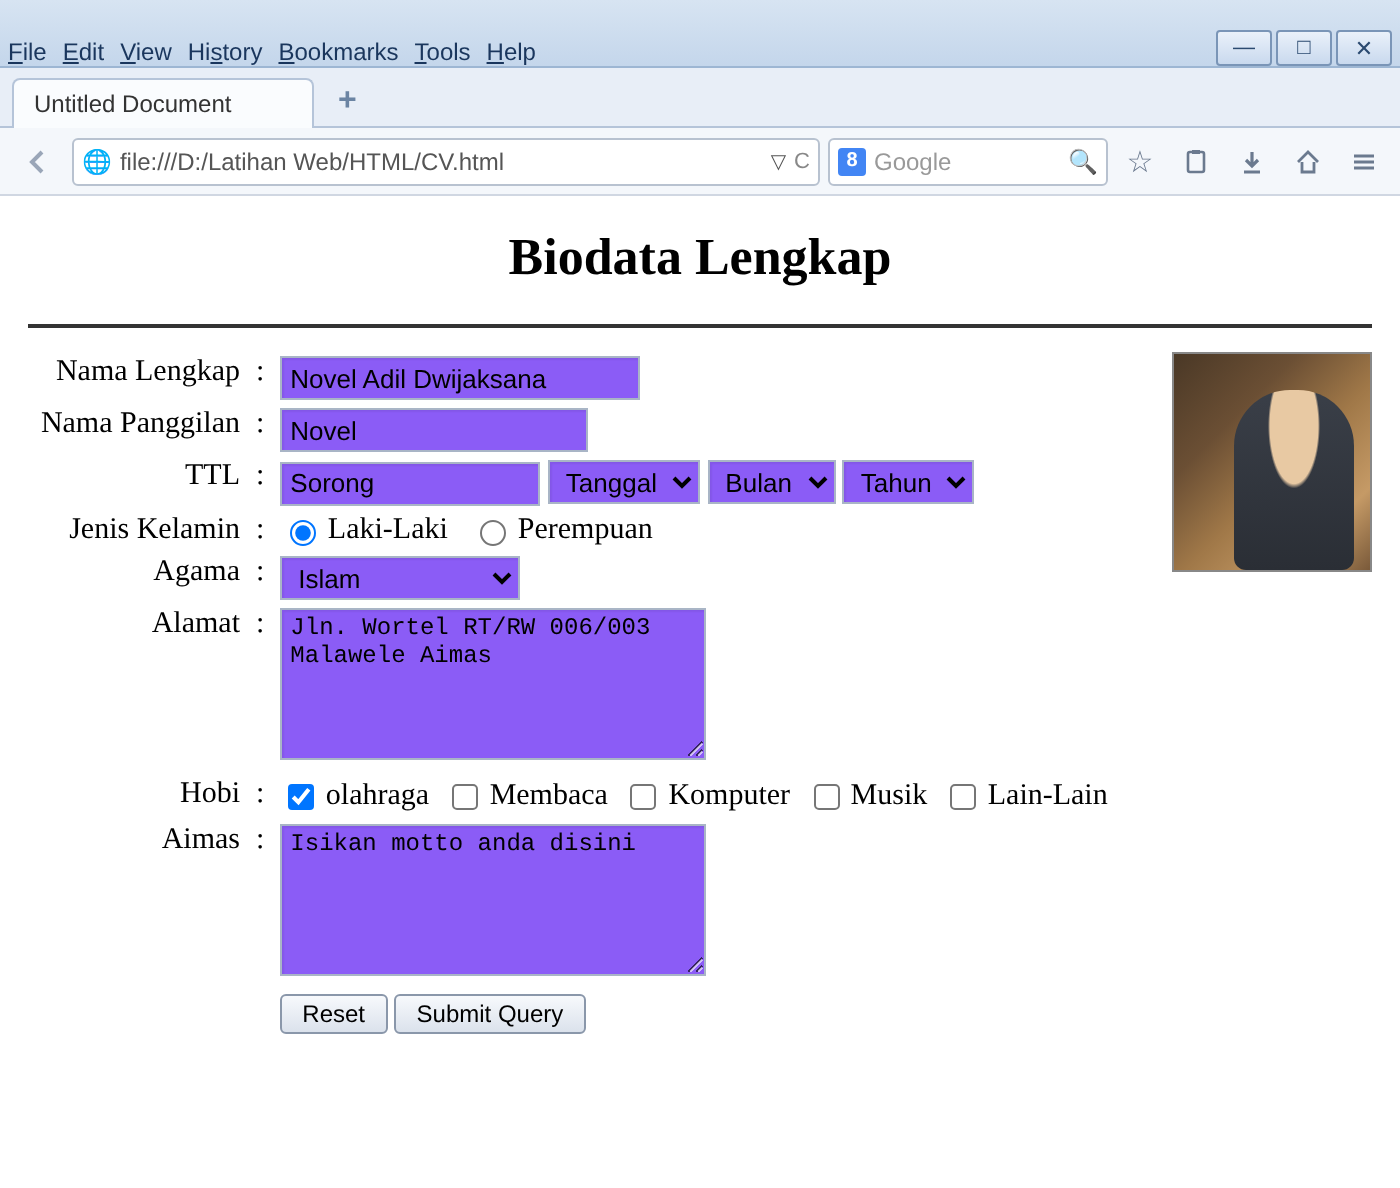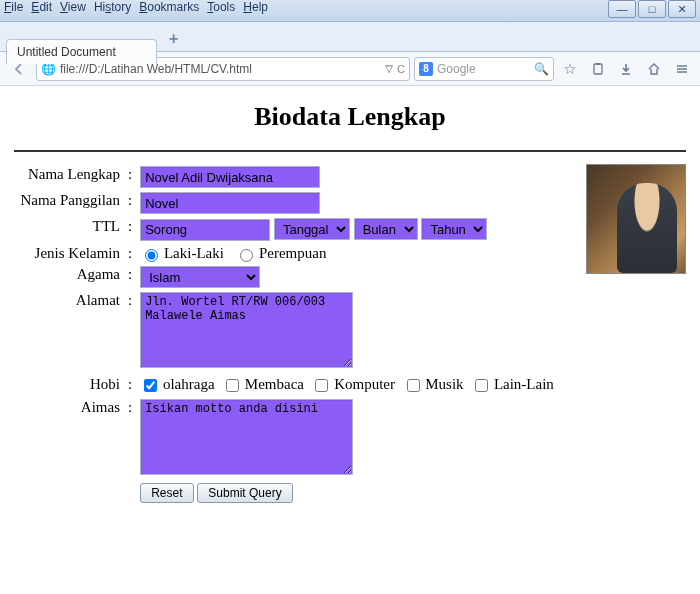--- a/index.html
+++ b/index.html
@@ -11,23 +11,23 @@
     width: 700px;
     height: 594px;
     overflow: hidden;
     color: #000;
   }
 
   
   .titlebar {
     background: linear-gradient(to bottom, #d7e4f2, #c4d6eb);
     border-bottom: 1px solid #9db6d3;
-    height: 22px;
+    height: 34px;
     display: flex;
-    align-items: flex-start;
+    align-items: flex-end;
     padding: 0 4px;
     font-size: 12px;
     color: #1a365d;
   }
   .menu-item { margin-right: 8px; cursor: default; }
   .menu-item .ul { text-decoration: underline; }
   .window-controls { margin-left: auto; display: flex; }
   .wc-btn {
     width: 28px; height: 18px;
     background: linear-gradient(to bottom,#eaf1fa,#c9d9ee);
@@ -50,21 +50,21 @@
   }
   .tab {
     background: #fafcfe;
     border: 1px solid #b5c4d9;
     border-bottom: none;
     border-radius: 4px 4px 0 0;
     padding: 5px 40px 5px 10px;
     font-size: 12px;
     color: #333;
     position: relative;
-    top: 13px;
+    top: 1px;
   }
   .newtab {
     margin-left: 6px;
     width: 22px; height: 20px;
     display: flex; align-items: center; justify-content: center;
     color: #6b84a3; font-size: 16px; font-weight: bold;
     position: relative; top: -2px;
   }
 
   
@@ -267,21 +267,21 @@
       <table class="form">
         <tbody>
             <tr>
           <td class="lbl">Nama Lengkap</td>
           <td class="colon">:</td>
           <td><input class="txt" style="width: 180px;" value="Novel Adil Dwijaksana"></td>
         </tr>
         <tr>
           <td class="lbl">Nama Panggilan</td>
           <td class="colon">:</td>
-          <td><input class="txt" style="width: 180px;" value="Novel"></td>
+          <td><input class="txt" style="width: 154px;" value="Novel"></td>
         </tr>
         <tr>
           <td class="lbl">TTL</td>
           <td class="colon">:</td>
           <td>
             <input class="txt" style="width: 130px;" value="Sorong">
             <select class="sel"><option>Tanggal</option></select>
             <select class="sel"><option>Bulan</option></select>
             <select class="sel"><option>Tahun</option></select>
           </td>

